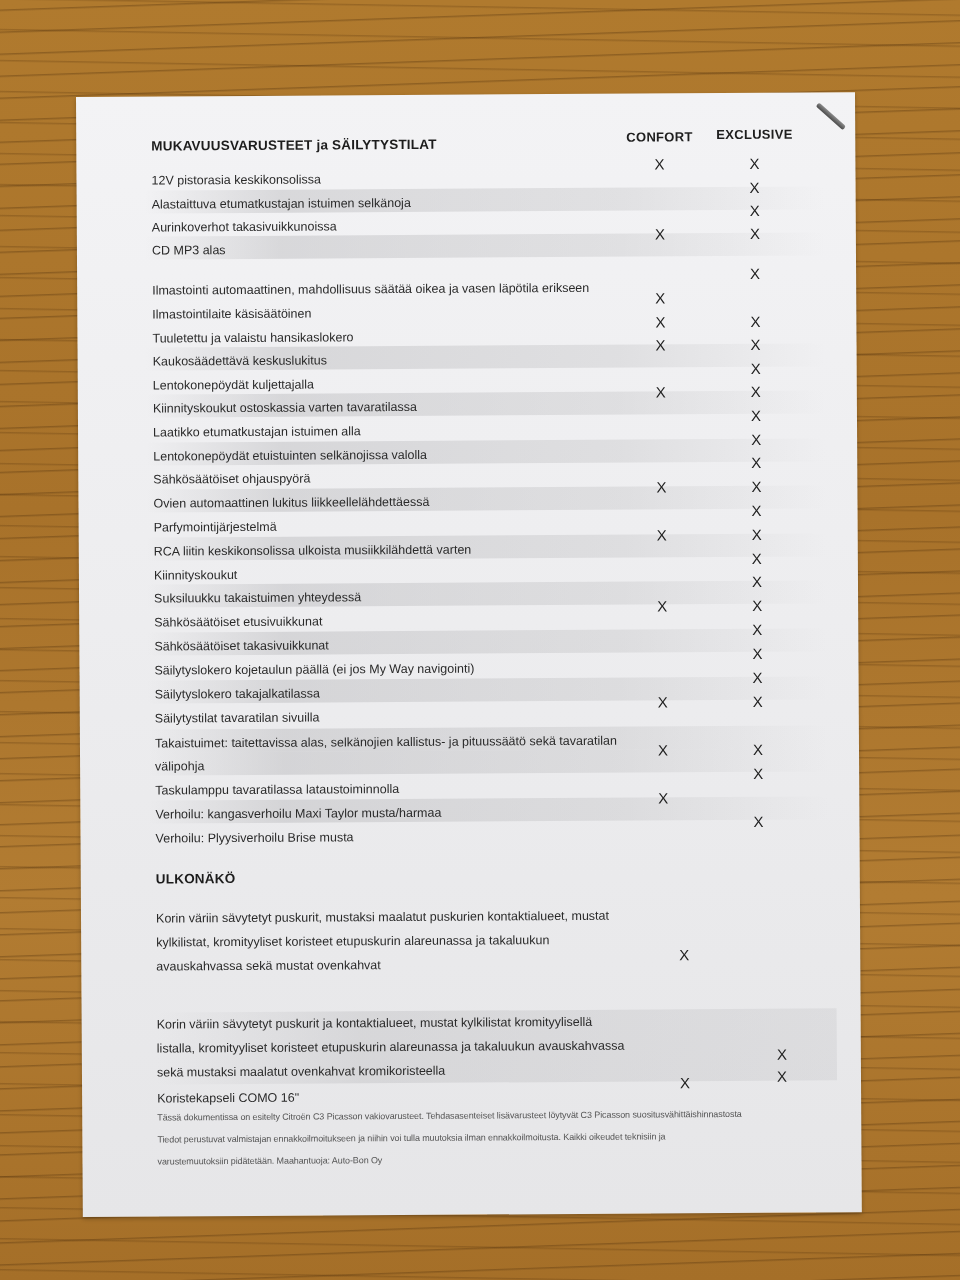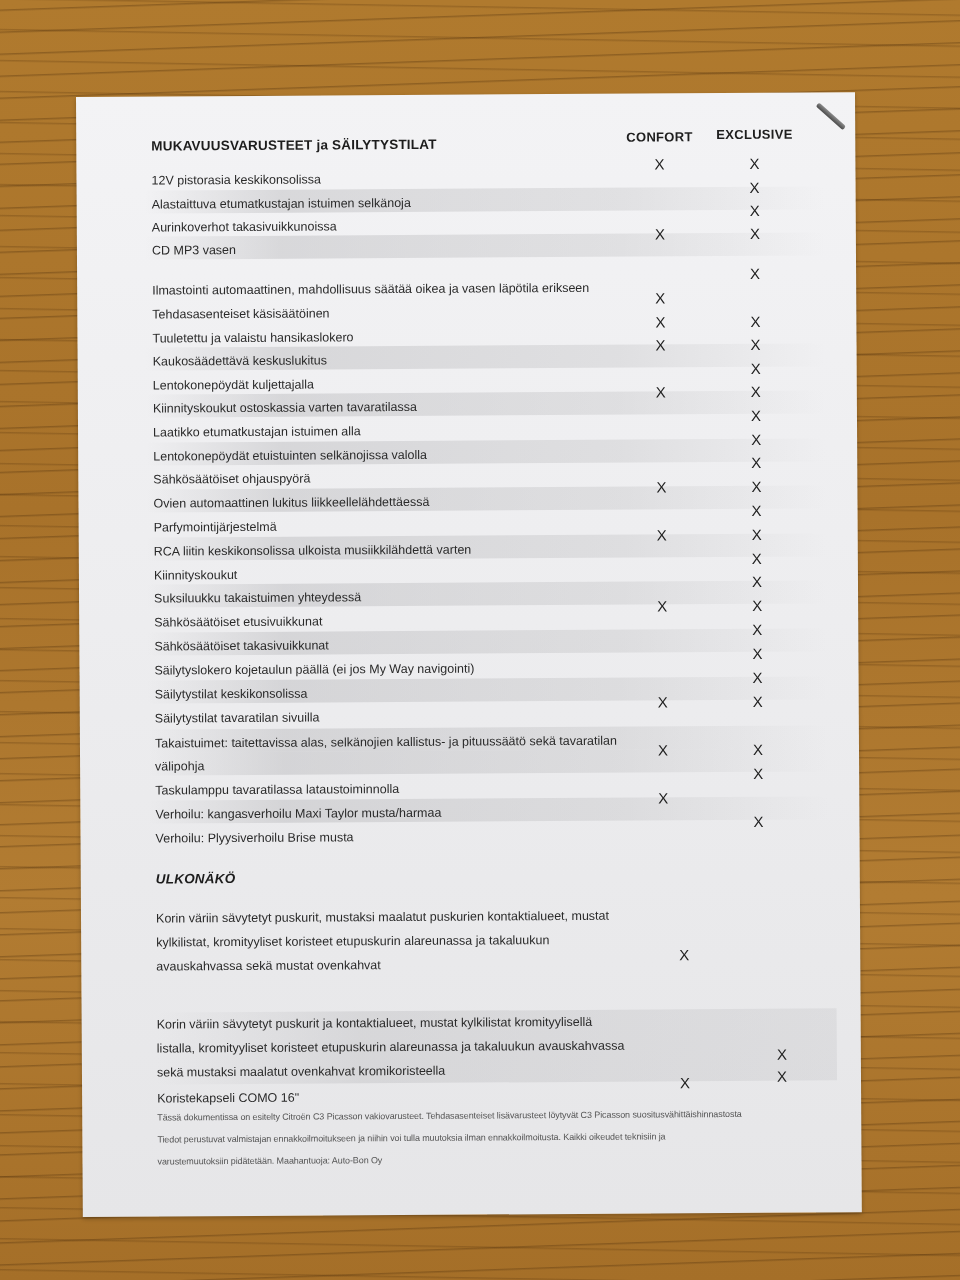--- a/index.html
+++ b/index.html
@@ -70,31 +70,31 @@
         <span class="row-label">Alastaittuva etumatkustajan istuimen selkänoja</span>
         <span class="mark c"></span>
         <span class="mark e">X</span>
       </div>
       <div class="row" style="top: 117px;">
         <span class="row-label">Aurinkoverhot takasivuikkunoissa</span>
         <span class="mark c"></span>
         <span class="mark e">X</span>
       </div>
       <div class="row shade" style="top: 140px;">
-        <span class="row-label">CD MP3 vasen</span>
+        <span class="row-label">CD MP3 alas</span>
         <span class="mark c">X</span>
         <span class="mark e">X</span>
       </div>
       <div class="row" style="top: 180px;">
         <span class="row-label">Ilmastointi automaattinen, mahdollisuus säätää oikea ja vasen läpötila erikseen</span>
         <span class="mark c"></span>
         <span class="mark e">X</span>
       </div>
       <div class="row" style="top: 204px;">
-        <span class="row-label">Tehdasasenteiset käsisäätöinen</span>
+        <span class="row-label">Ilmastointilaite käsisäätöinen</span>
         <span class="mark c">X</span>
         <span class="mark e"></span>
       </div>
       <div class="row" style="top: 228px;">
         <span class="row-label">Tuuletettu ja valaistu hansikaslokero</span>
         <span class="mark c">X</span>
         <span class="mark e">X</span>
       </div>
       <div class="row shade" style="top: 251px;">
         <span class="row-label">Kaukosäädettävä keskuslukitus</span>
@@ -160,21 +160,21 @@
         <span class="row-label">Sähkösäätöiset takasivuikkunat</span>
         <span class="mark c"></span>
         <span class="mark e">X</span>
       </div>
       <div class="row" style="top: 560px;">
         <span class="row-label">Säilytyslokero kojetaulun päällä (ei jos My Way navigointi)</span>
         <span class="mark c"></span>
         <span class="mark e">X</span>
       </div>
       <div class="row shade" style="top: 584px;">
-        <span class="row-label">Säilytystilat keskikonsolissa</span>
+        <span class="row-label">Säilytyslokero takajalkatilassa</span>
         <span class="mark c"></span>
         <span class="mark e">X</span>
       </div>
       <div class="row" style="top: 608px;">
         <span class="row-label">Säilytystilat tavaratilan sivuilla</span>
         <span class="mark c">X</span>
         <span class="mark e">X</span>
       </div>
       <div class="row shade" style="top: 633px;">
         <span class="row-label">Takaistuimet: taitettavissa alas, selkänojien kallistus- ja pituussäätö sekä tavaratilan</span>
@@ -196,21 +196,21 @@
         <span class="mark c">X</span>
         <span class="mark e"></span>
       </div>
       <div class="row" style="top: 728px;">
         <span class="row-label">Verhoilu: Plyysiverhoilu Brise musta</span>
         <span class="mark c"></span>
         <span class="mark e">X</span>
       </div>
     </div>
 
-  <div class="section-title" style="top:775px;font-style:italic;">ULKONÄKÖ</div>
+  <div class="section-title" style="top:775px;">ULKONÄKÖ</div>
 
   <div id="exterior">
       <div class="para" style="top: 810px;">
         <div>Korin väriin sävytetyt puskurit, mustaksi maalatut puskurien kontaktialueet, mustat</div>
         <div>kylkilistat, kromityyliset koristeet etupuskurin alareunassa ja takaluukun</div>
         <div>avauskahvassa sekä mustat ovenkahvat</div>
         <span class="mark" style="position:absolute; left:523px; top:40px;">X</span>
         <span class="mark" style="position:absolute; left:620px; top:34px;"></span>
       </div>
       <div class="para" style="top: 916px; background: linear-gradient(90deg, rgba(175, 175, 178, 0) 0%, rgba(175, 175, 178, 0.3) 30%, rgba(175, 175, 178, 0.2) 100%); width: 680px;">

